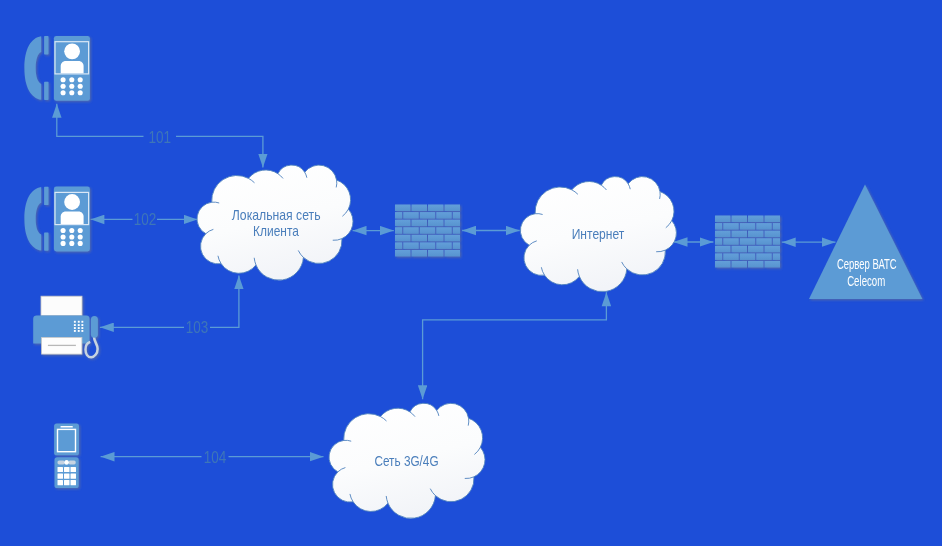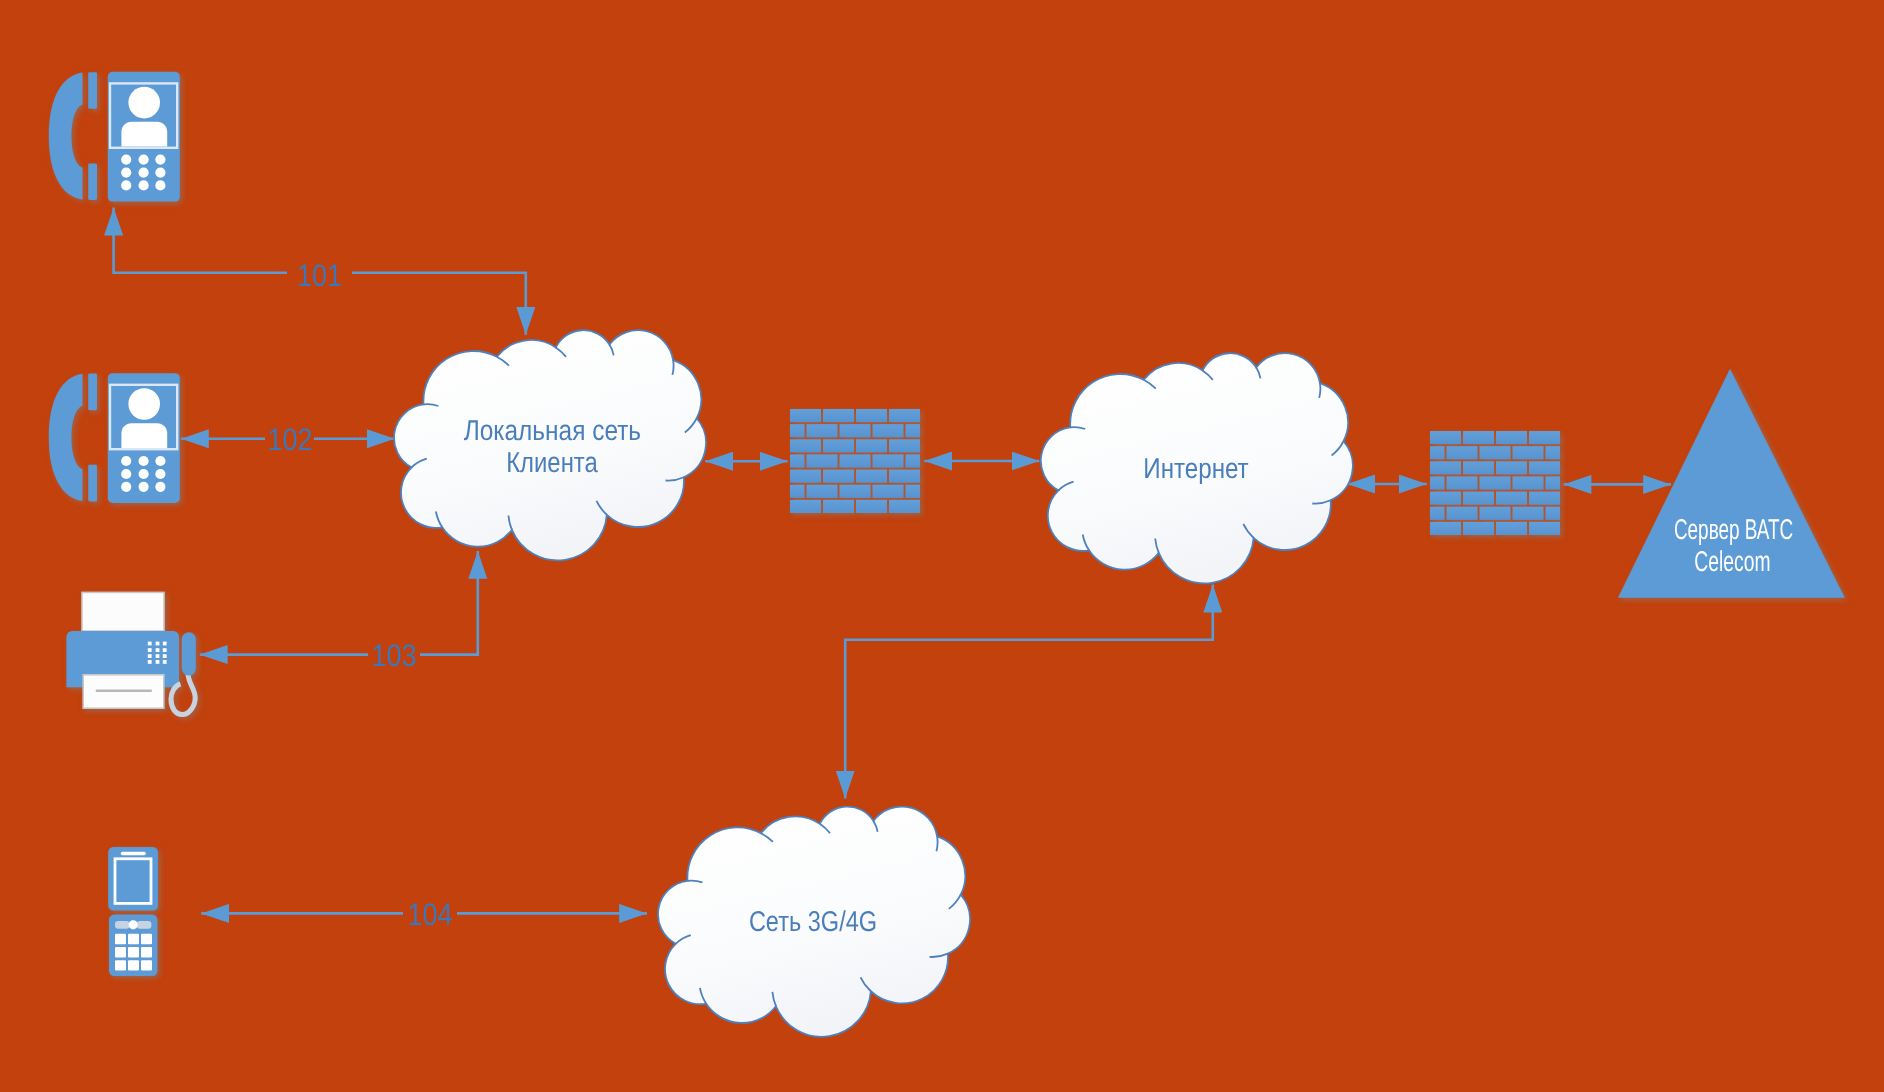--- a/index.html
+++ b/index.html
@@ -1,19 +1,19 @@
 <!DOCTYPE html>
 <html><head>
 <meta charset="utf-8">
 <title>Network diagram</title>
 <style>
   html,body{margin:0;padding:0;background:#ffffff;}
   body{width:942px;height:546px;overflow:hidden;
        font-family:"Liberation Sans",sans-serif;-webkit-font-smoothing:antialiased;}
-  #stage{position:relative;width:942px;height:546px;background:#c2410c;}
+  #stage{position:relative;width:942px;height:546px;background:#1d4ed8;}
   #stage > svg{position:absolute;left:0;top:0;display:block;}
   .nodelabel{font-family:"Liberation Sans",sans-serif;font-size:14.3px;fill:#4A7EBB;}
   .edgelabel{font-family:"Liberation Sans",sans-serif;font-size:15.6px;fill:#3E76B8;}
   .srvlabel{font-family:"Liberation Sans",sans-serif;font-size:14.3px;fill:#ffffff;}
 </style>
 </head>
 <body>
 
 <div id="stage">
 

